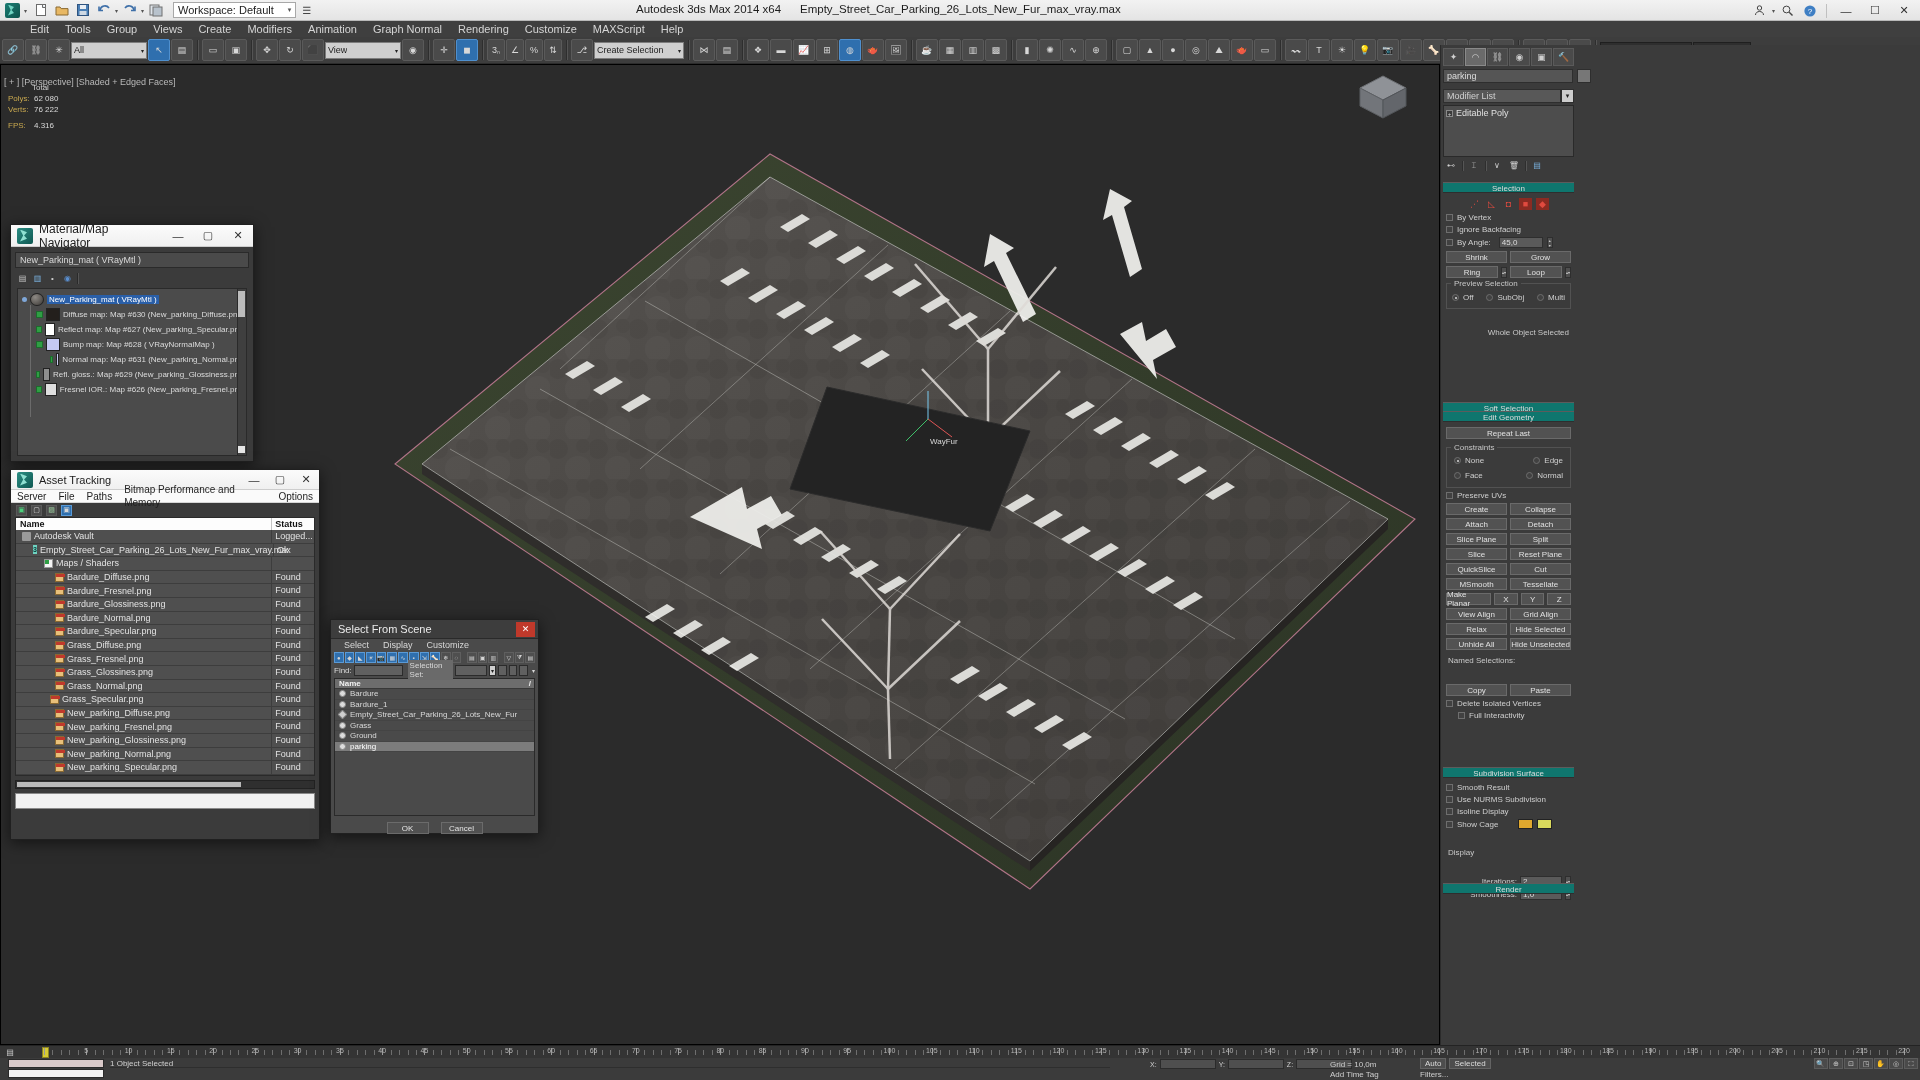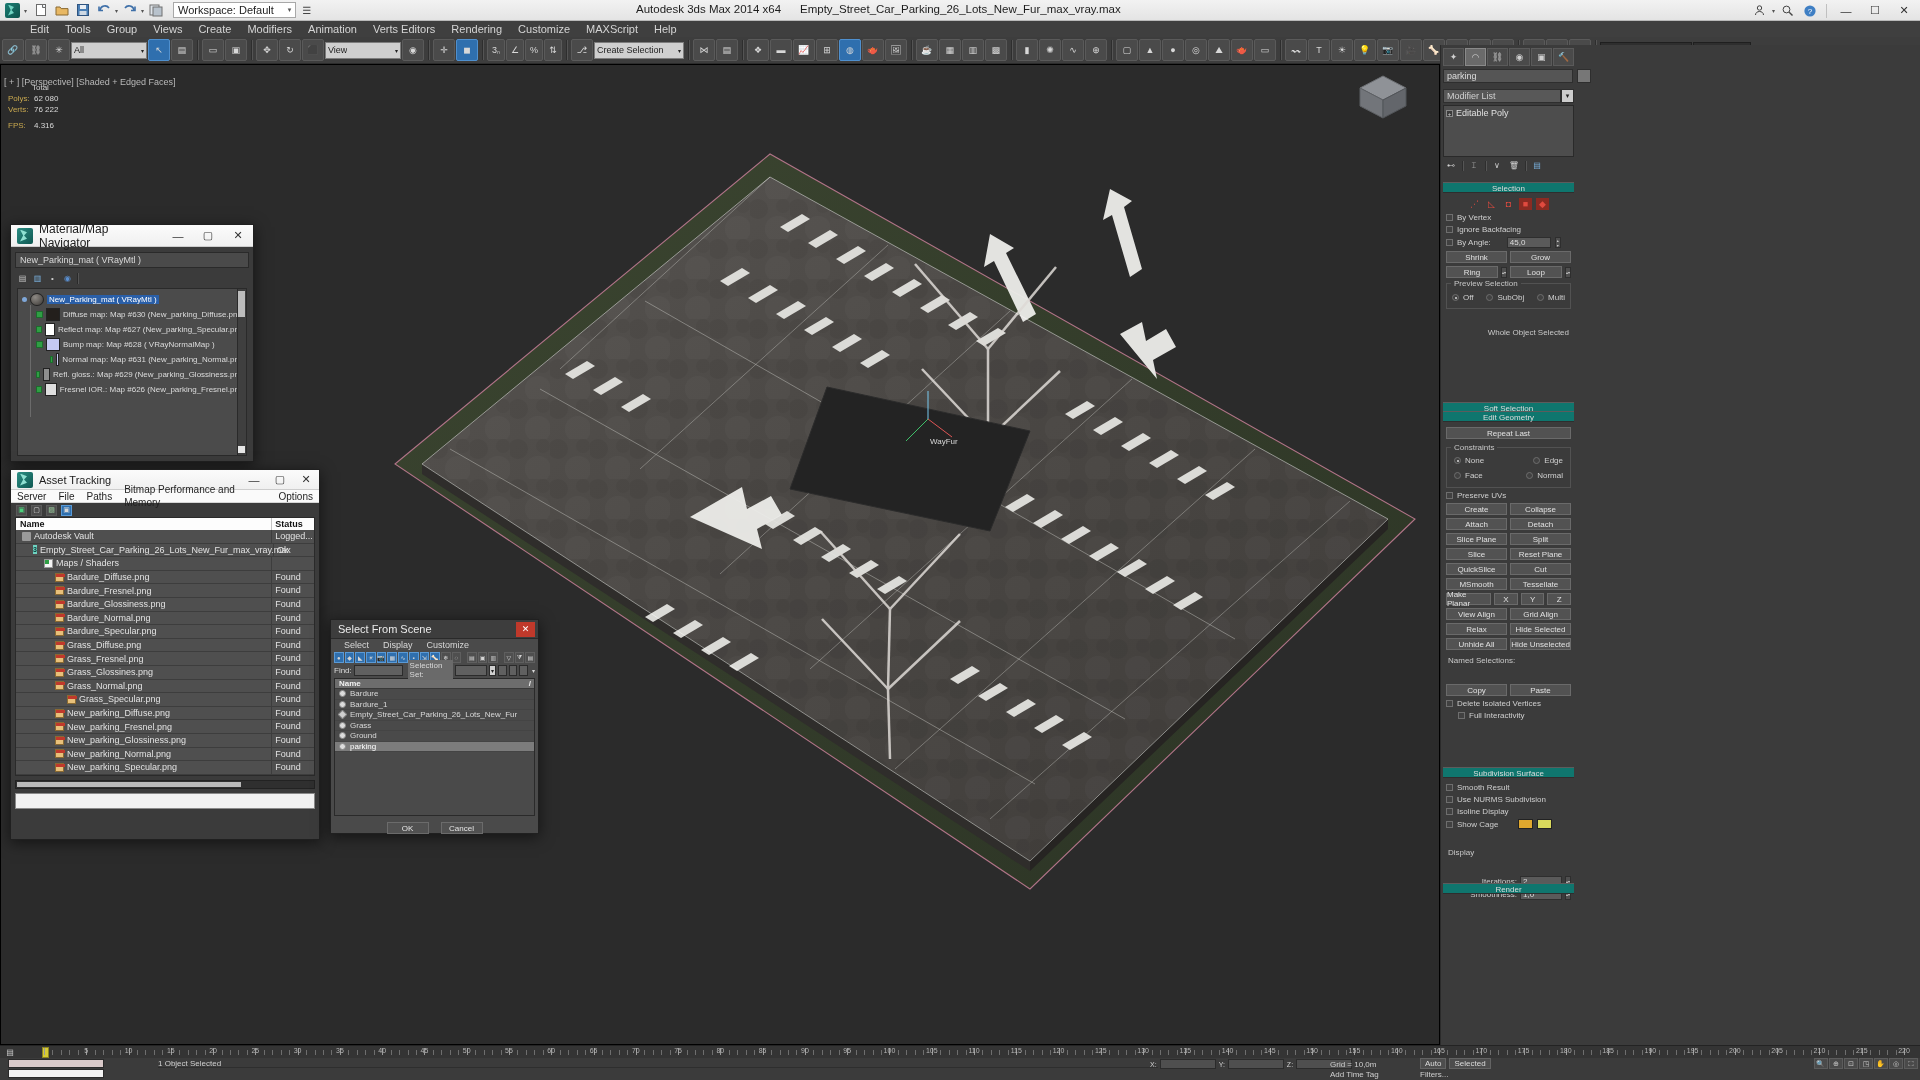--- a/index.html
+++ b/index.html
@@ -137,21 +137,21 @@
   .rlab { position:absolute; top:1px; font-size:7px; color:#b5b5b5; transform:translateX(-50%); }
   .slider { position:absolute; left:22px; top:1px; width:7px; height:11px; background:#d7cb34;
      border:1px solid #8d8420; }
   .statusarea { position:absolute; left:0; top:1058px; width:1920px; height:22px;
     background:#3b3b3b; }
   .sfield1 { position:absolute; left:8px; top:1px; width:96px; height:9px; background:#d9c9c9;
     border:1px solid #2a2a2a; }
   .sfield2 { position:absolute; left:8px; top:11px; width:96px; height:9px; background:#f2f2f2;
     border:1px solid #2a2a2a; }
   .stxt1 { position:absolute; left:110px; top:1px; height:9px; font-size:8px; color:#d0d0d0;
-    line-height:9px; width:1000px; border-bottom:1px solid #2e2e2e;margin-left:48px;}
+    line-height:9px; width:1000px; border-bottom:1px solid #2e2e2e;}
   .stxt2 { position:absolute; left:110px; top:11px; height:10px; font-size:8px; color:#d0d0d0;
     line-height:10px; width:1000px; }
   .coords { position:absolute; left:1150px; top:1px; display:flex; gap:3px; align-items:center;}
   .cofield { width:56px; height:10px; background:#4f4f4f; border:1px solid #2b2b2b;
     font-size:7px; color:#d5d5d5; display:flex; align-items:center; padding-left:2px;}
   .grid-txt { position:absolute; left:1330px; top:2px; font-size:8px; color:#cfcfcf;}
   .autokey-area { position:absolute; left:1420px; top:0px; display:flex; gap:3px; align-items:center;}
   .akbtn { height:11px; padding:0 4px; background:#4d4d4d; border:1px solid #636363;
     font-size:8px; color:#dcdcdc; display:flex; align-items:center;}
   .bot-right { position:absolute; right:2px; top:0; display:flex; gap:1px; }
@@ -337,21 +337,21 @@
   </div>
 
   <div class="menubar">
     <div>Edit</div>
     <div>Tools</div>
     <div>Group</div>
     <div>Views</div>
     <div>Create</div>
     <div>Modifiers</div>
     <div>Animation</div>
-    <div>Verts Editors</div>
+    <div>Graph Normal</div>
     <div>Rendering</div>
     <div>Customize</div>
     <div>MAXScript</div>
     <div>Help</div>
   </div>
 
   <div class="toolbar">
     <div class="tbtn">🔗</div>
     <div class="tbtn">⛓</div>
     <div class="tbtn">✳</div>
@@ -644,21 +644,21 @@
           <span class="cbox"></span>
           <span>By Vertex</span>
         </div>
         <div class="cbrow">
           <span class="cbox"></span>
           <span>Ignore Backfacing</span>
         </div>
         <div class="cbrow">
           <span class="cbox"></span>
           <span>By Angle:</span>
-          <span class="spin" style="margin-left:12px;width:44px;">45,0</span>
+          <span class="spin" style="margin-left:4px;width:44px;">45,0</span>
           <span class="spin-a">▴<br>▾</span>
         </div>
         <div class="grid2">
           <div class="btn2">Shrink</div>
           <div class="btn2">Grow</div>
         </div>
         <div style="display:flex;gap:3px;align-items:center;margin:3px 0;">
           <div class="btn2" style="flex:1">Ring</div>
           <div class="spin-a">▴▾</div>
           <div class="btn2" style="flex:1">Loop</div>
@@ -990,21 +990,21 @@
             <div class="c2">Found</div>
           </div>
           <div class="at-row">
             <div class="c1" style="padding-left: 39px;">
               <span class="ico-png"></span>
               <span>Grass_Normal.png</span>
             </div>
             <div class="c2">Found</div>
           </div>
           <div class="at-row">
-            <div class="c1" style="padding-left: 51px; align-items: center;">
+            <div class="c1" style="padding-left: 34px; align-items: center;">
               <span class="ico-png"></span>
               <span>Grass_Specular.png</span>
             </div>
             <div class="c2">Found</div>
           </div>
           <div class="at-row">
             <div class="c1" style="padding-left: 39px;">
               <span class="ico-png"></span>
               <span>New_parking_Diffuse.png</span>
             </div>

